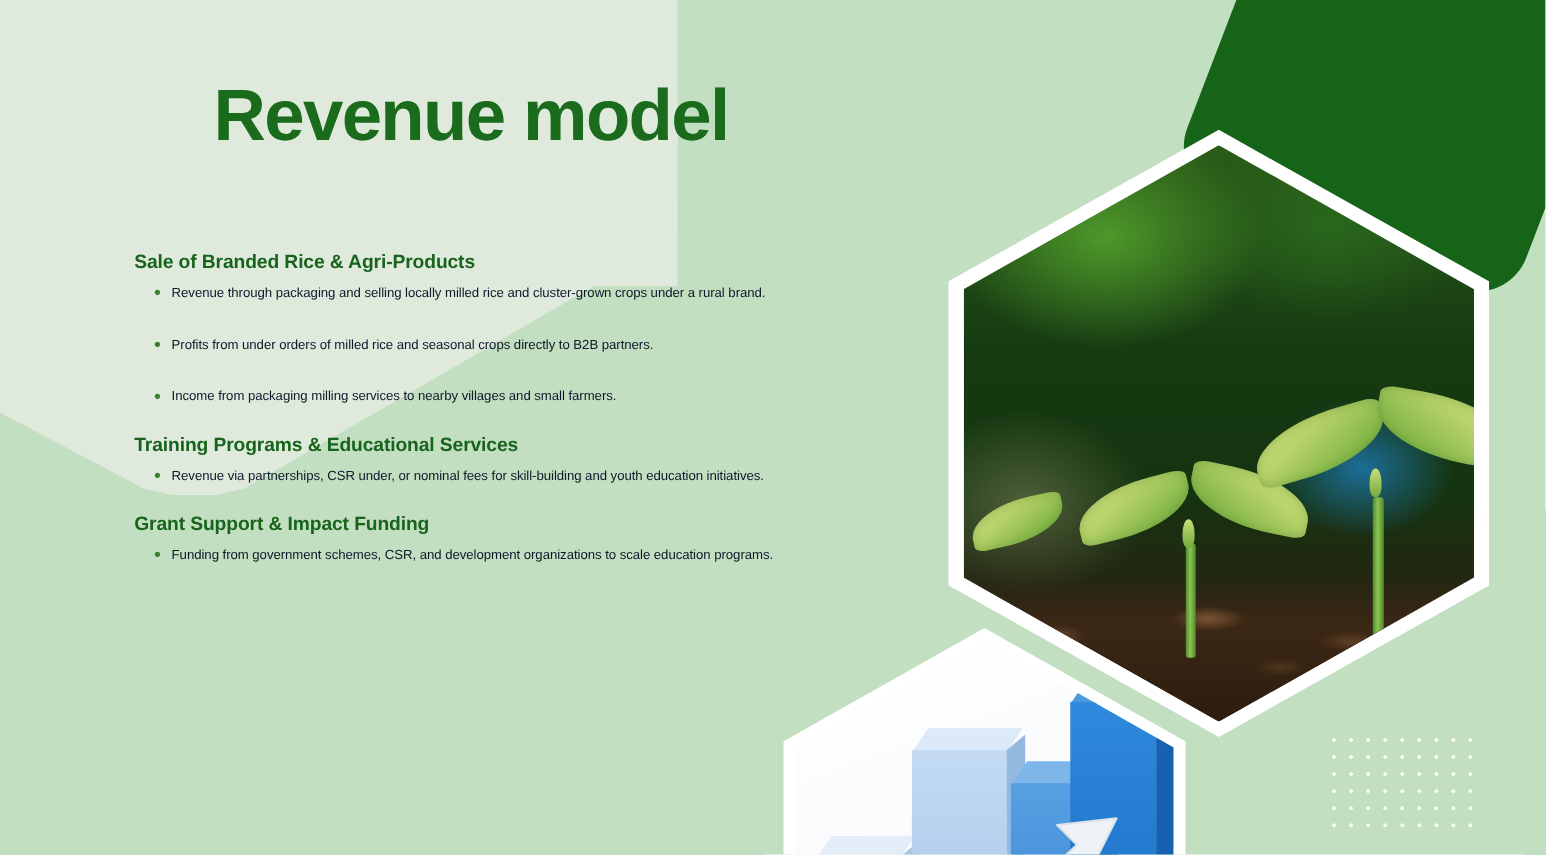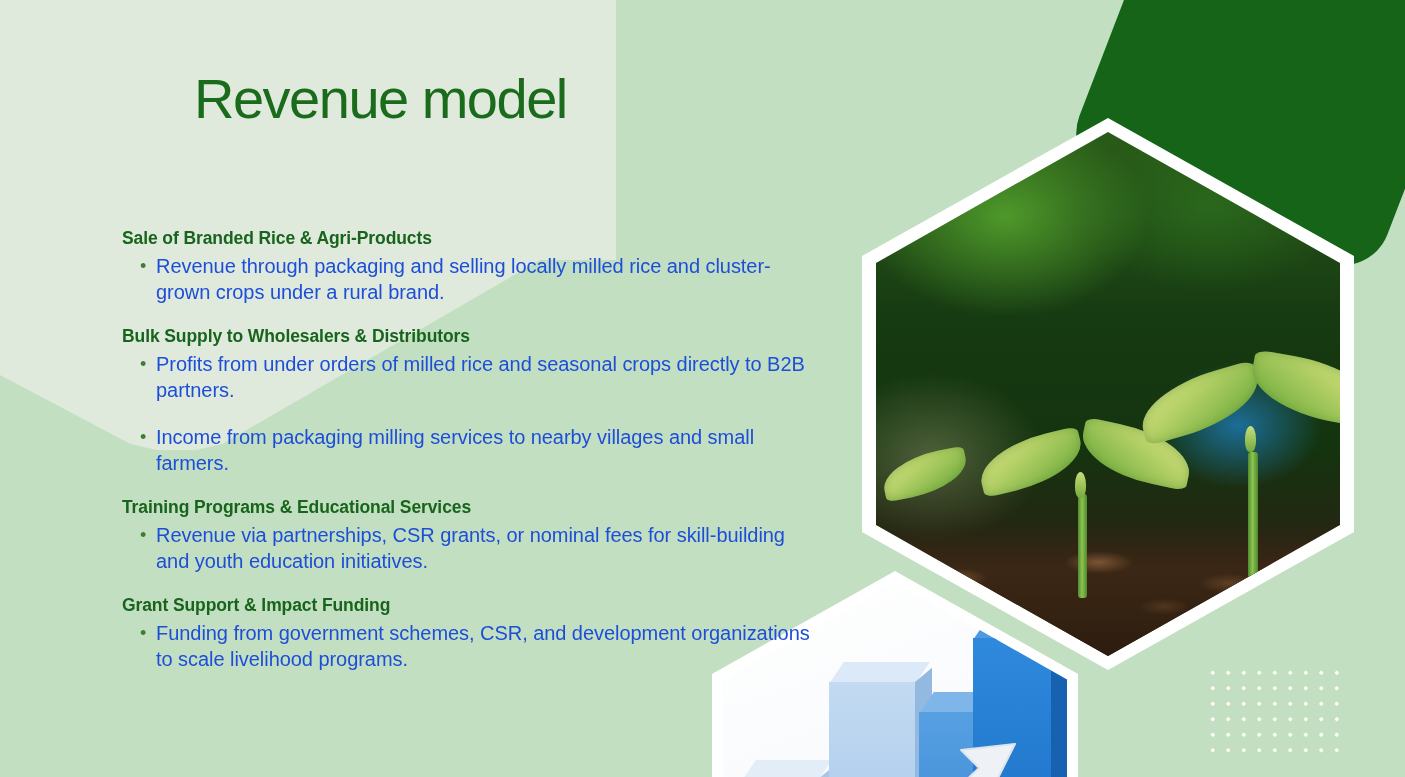--- a/index.html
+++ b/index.html
@@ -63,22 +63,22 @@
     background-position: 2px 2px;
     opacity: 0.95;
   }
 
   
   .title {
     position: absolute;
     left: 194px;
     top: 70px;
     z-index: 6;
-    font-size: 56px;
-    font-weight: 400;
+    font-size: 66px;
+    font-weight: 700;
     letter-spacing: -1.5px;
     color: #1a6b1c;
     line-height: 1.05;
     white-space: nowrap;
   }
 
   
   .content {
     position: absolute;
     left: 122px;
@@ -102,23 +102,23 @@
   }
   .bullet-dot {
     flex: 0 0 auto;
     width: 16px;
     font-size: 18px;
     line-height: 26px;
     color: #3f7d33;
   }
   .sec-body {
     flex: 1 1 auto;
-    font-size: 20px;
+    font-size: 12px;
     line-height: 26px;
-    color: #1d4ed8;
+    color: #0f172a;
     letter-spacing: -0.05px;
   }
 
   
   .hex-photo-wrap {
     position: absolute;
     left: 862px;
     top: 118px;
     width: 492px;
     height: 552px;
@@ -226,47 +226,46 @@
 
     <div class="section">
       <div class="sec-heading">Sale of Branded Rice &amp; Agri-Products</div>
       <div class="sec-bullet-row">
         <span class="bullet-dot">•</span>
         <span class="sec-body">Revenue through packaging and selling locally milled rice and cluster-grown crops under a rural brand.</span>
       </div>
     </div>
 
     <div class="section">
-      <div class="sec-heading">Bulk Supply to Wholesalers &amp; Distributors</div>
       <div class="sec-bullet-row">
         <span class="bullet-dot">•</span>
         <span class="sec-body">Profits from under orders of milled rice and seasonal crops directly to B2B partners.</span>
       </div>
     </div>
 
     <div class="section">
       <div class="sec-bullet-row">
         <span class="bullet-dot">•</span>
         <span class="sec-body">Income from packaging milling services to nearby villages and small farmers.</span>
       </div>
     </div>
 
     <div class="section">
       <div class="sec-heading">Training Programs &amp; Educational Services</div>
       <div class="sec-bullet-row">
         <span class="bullet-dot">•</span>
-        <span class="sec-body">Revenue via partnerships, CSR grants, or nominal fees for skill-building and youth education initiatives.</span>
+        <span class="sec-body">Revenue via partnerships, CSR under, or nominal fees for skill-building and youth education initiatives.</span>
       </div>
     </div>
 
     <div class="section">
       <div class="sec-heading">Grant Support &amp; Impact Funding</div>
       <div class="sec-bullet-row">
         <span class="bullet-dot">•</span>
-        <span class="sec-body">Funding from government schemes, CSR, and development organizations to scale livelihood programs.</span>
+        <span class="sec-body">Funding from government schemes, CSR, and development organizations to scale education programs.</span>
       </div>
     </div>
 
   </div>
 
   <div class="hex-chart-wrap">
     <div class="hex-chart-outer"></div>
     <div class="hex-chart-inner">
 
       <div class="bar3d" style="left:18px; top:178px; width:76px; height:120px;">

